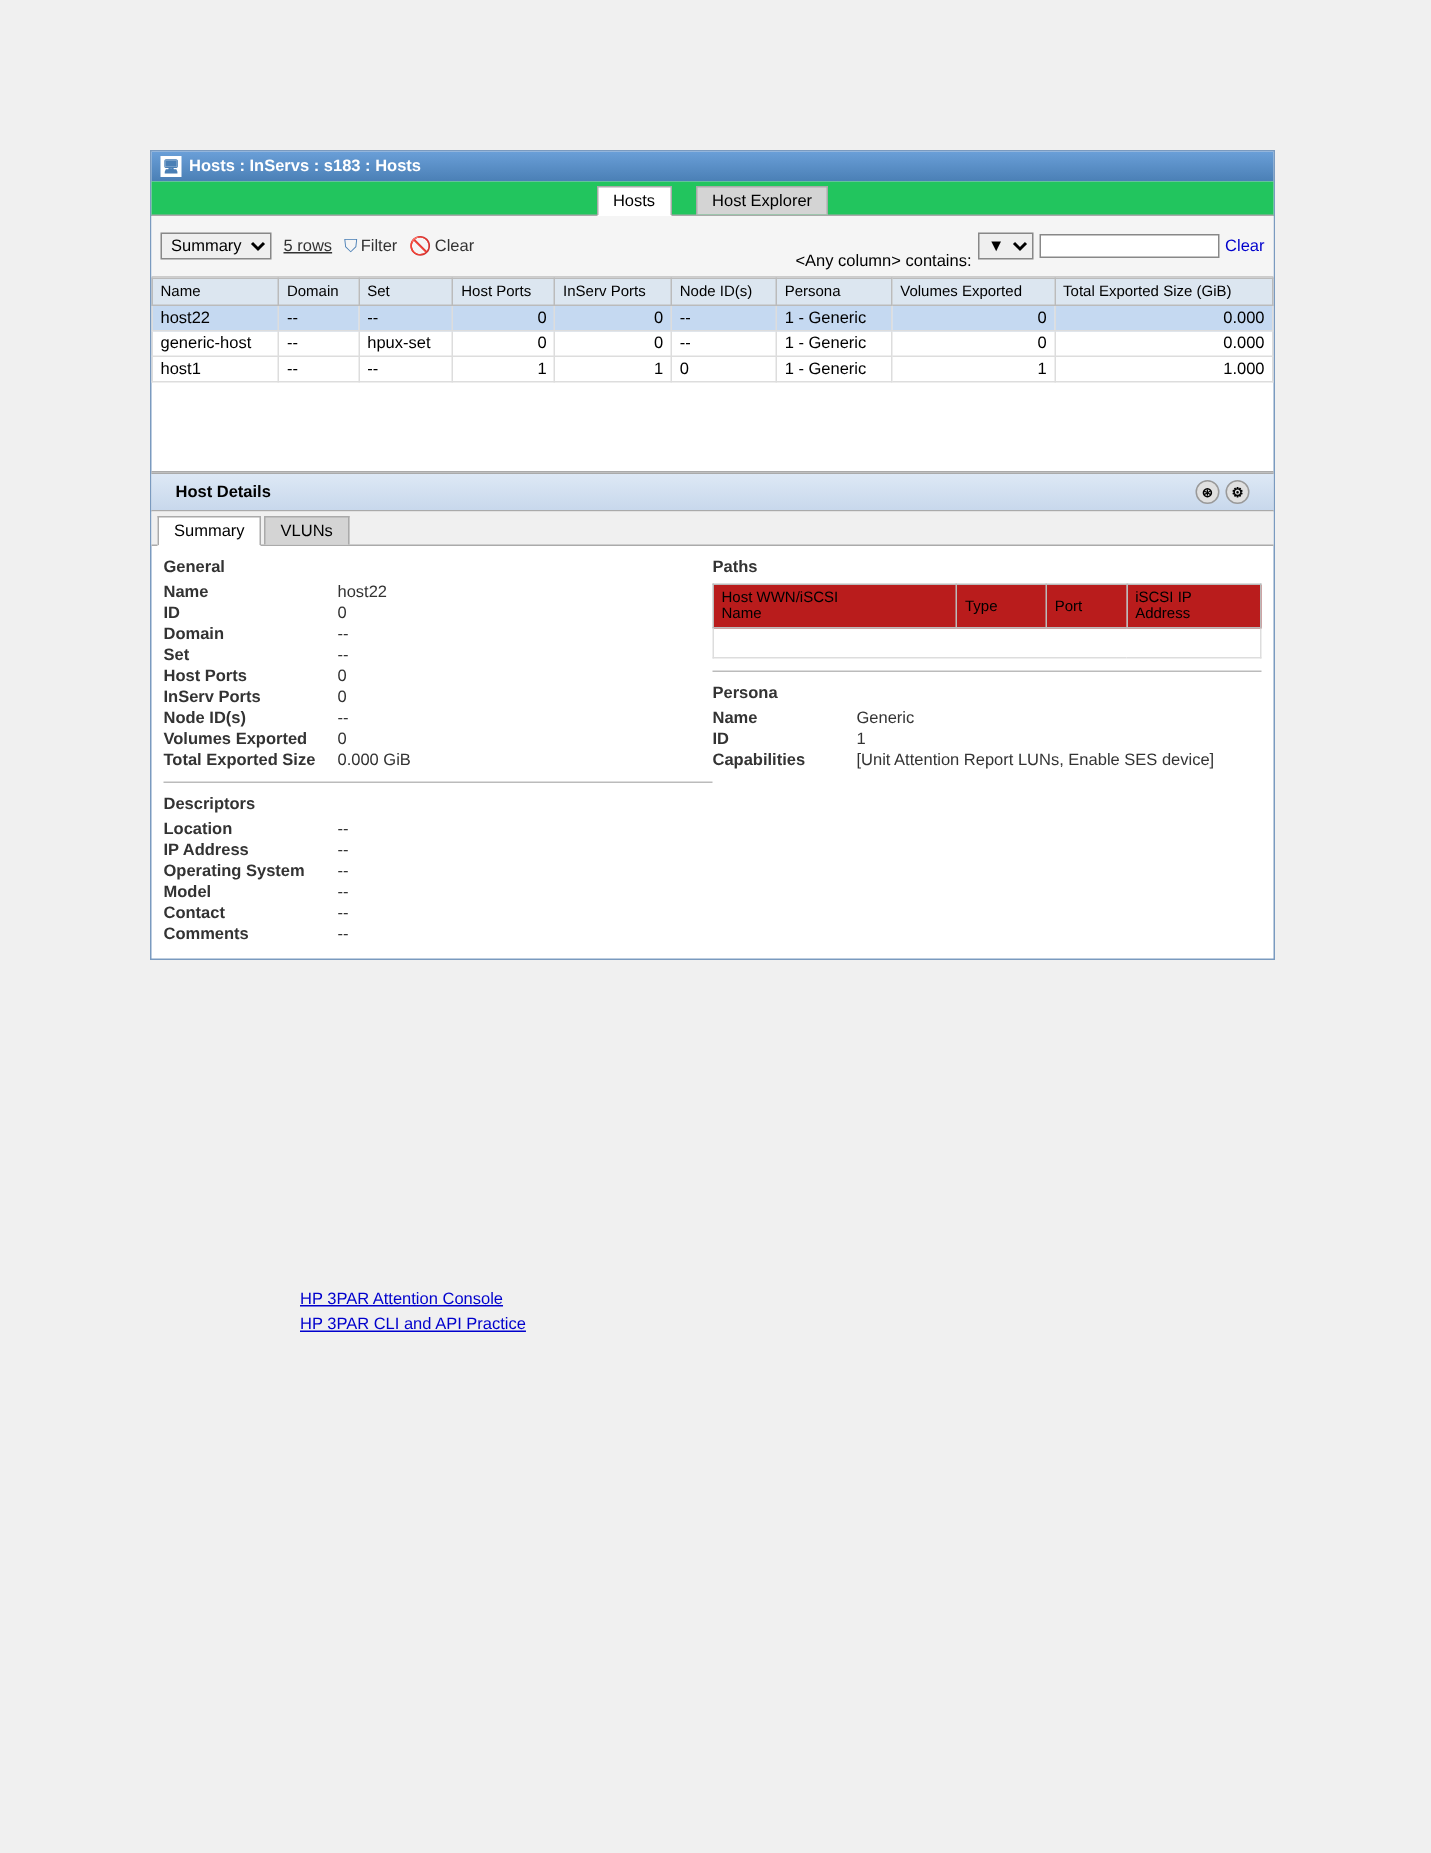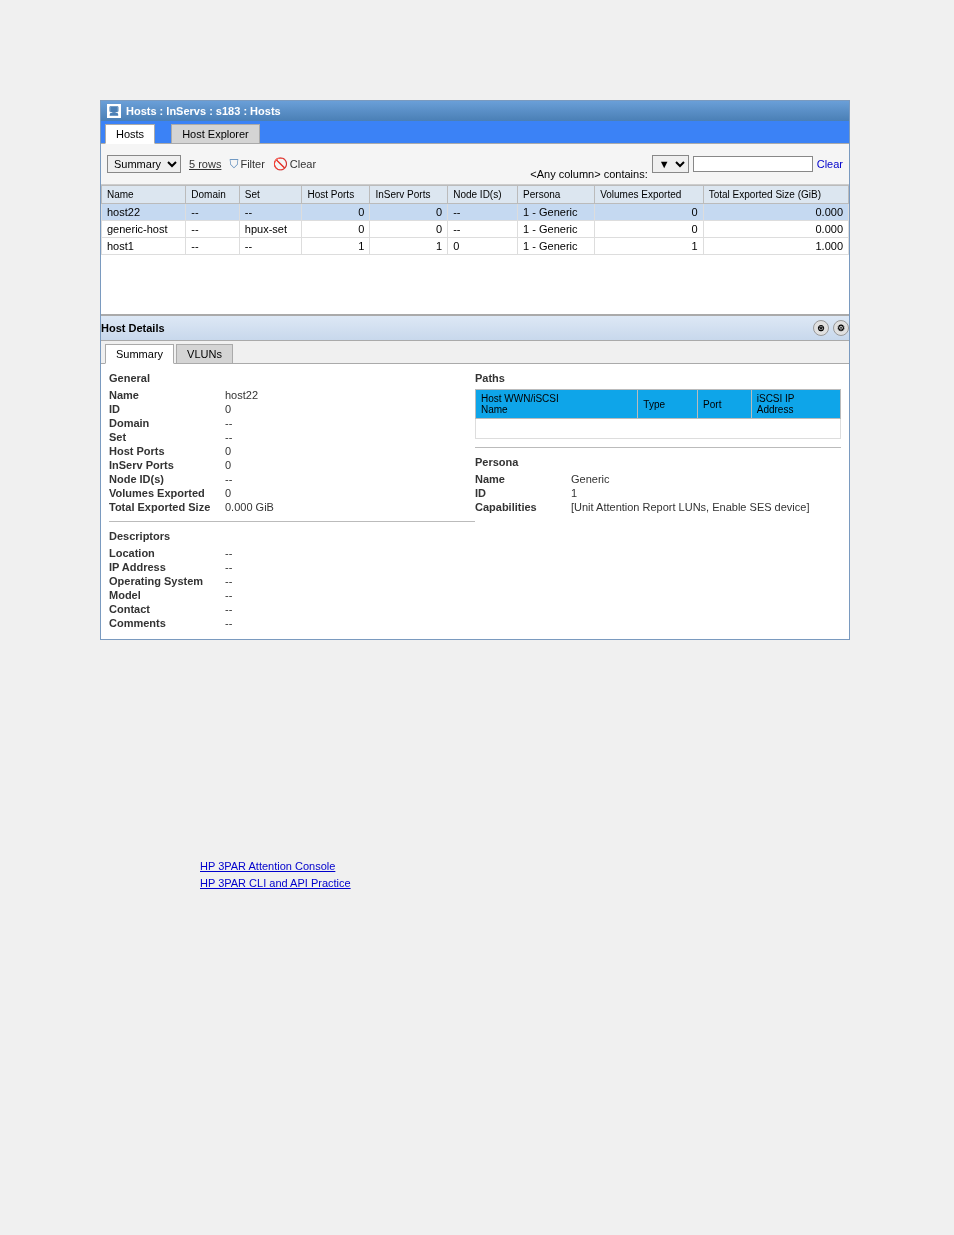--- a/index.html
+++ b/index.html
@@ -35,25 +35,26 @@
       height: 14px;
       background: #fff;
       display: inline-block;
       font-size: 9px;
       line-height: 14px;
       text-align: center;
       color: #4a7fb5;
     }
 
     .tab-bar {
-      background: #3b82f6;
+      background: #22c55e;
       border-bottom: 1px solid #aaa;
       padding: 3px 4px 0 4px;
       display: flex;
       gap: 16px;
+      justify-content: center;
     }
 
     .tab {
       padding: 3px 10px;
       border: 1px solid #aaa;
       border-bottom: none;
       background: #d4d4d4;
       cursor: pointer;
       font-size: 11px;
     }
@@ -159,21 +160,21 @@
       padding: 0;
       border-bottom: 1px solid #aaa;
       min-height: 130px;
     }
 
     
     .section-header {
       background: linear-gradient(to bottom, #dde8f5, #c8d8ec);
       border-top: 1px solid #aaa;
       border-bottom: 1px solid #aaa;
-      padding: 4px 0;
+      padding: 4px 16px;
       font-weight: bold;
       font-size: 11px;
       display: flex;
       align-items: center;
       justify-content: space-between;
     }
 
     .section-icons {
       display: flex;
       gap: 4px;
@@ -245,21 +246,21 @@
     }
 
     
     .paths-table {
       width: 100%;
       border-collapse: collapse;
       font-size: 10px;
     }
 
     .paths-table th {
-      background: #0ea5e9;
+      background: #b91c1c;
       border: 1px solid #bbb;
       padding: 3px 5px;
       text-align: left;
       font-weight: normal;
     }
 
     .paths-table td {
       border: 1px solid #ddd;
       padding: 2px 5px;
     }

